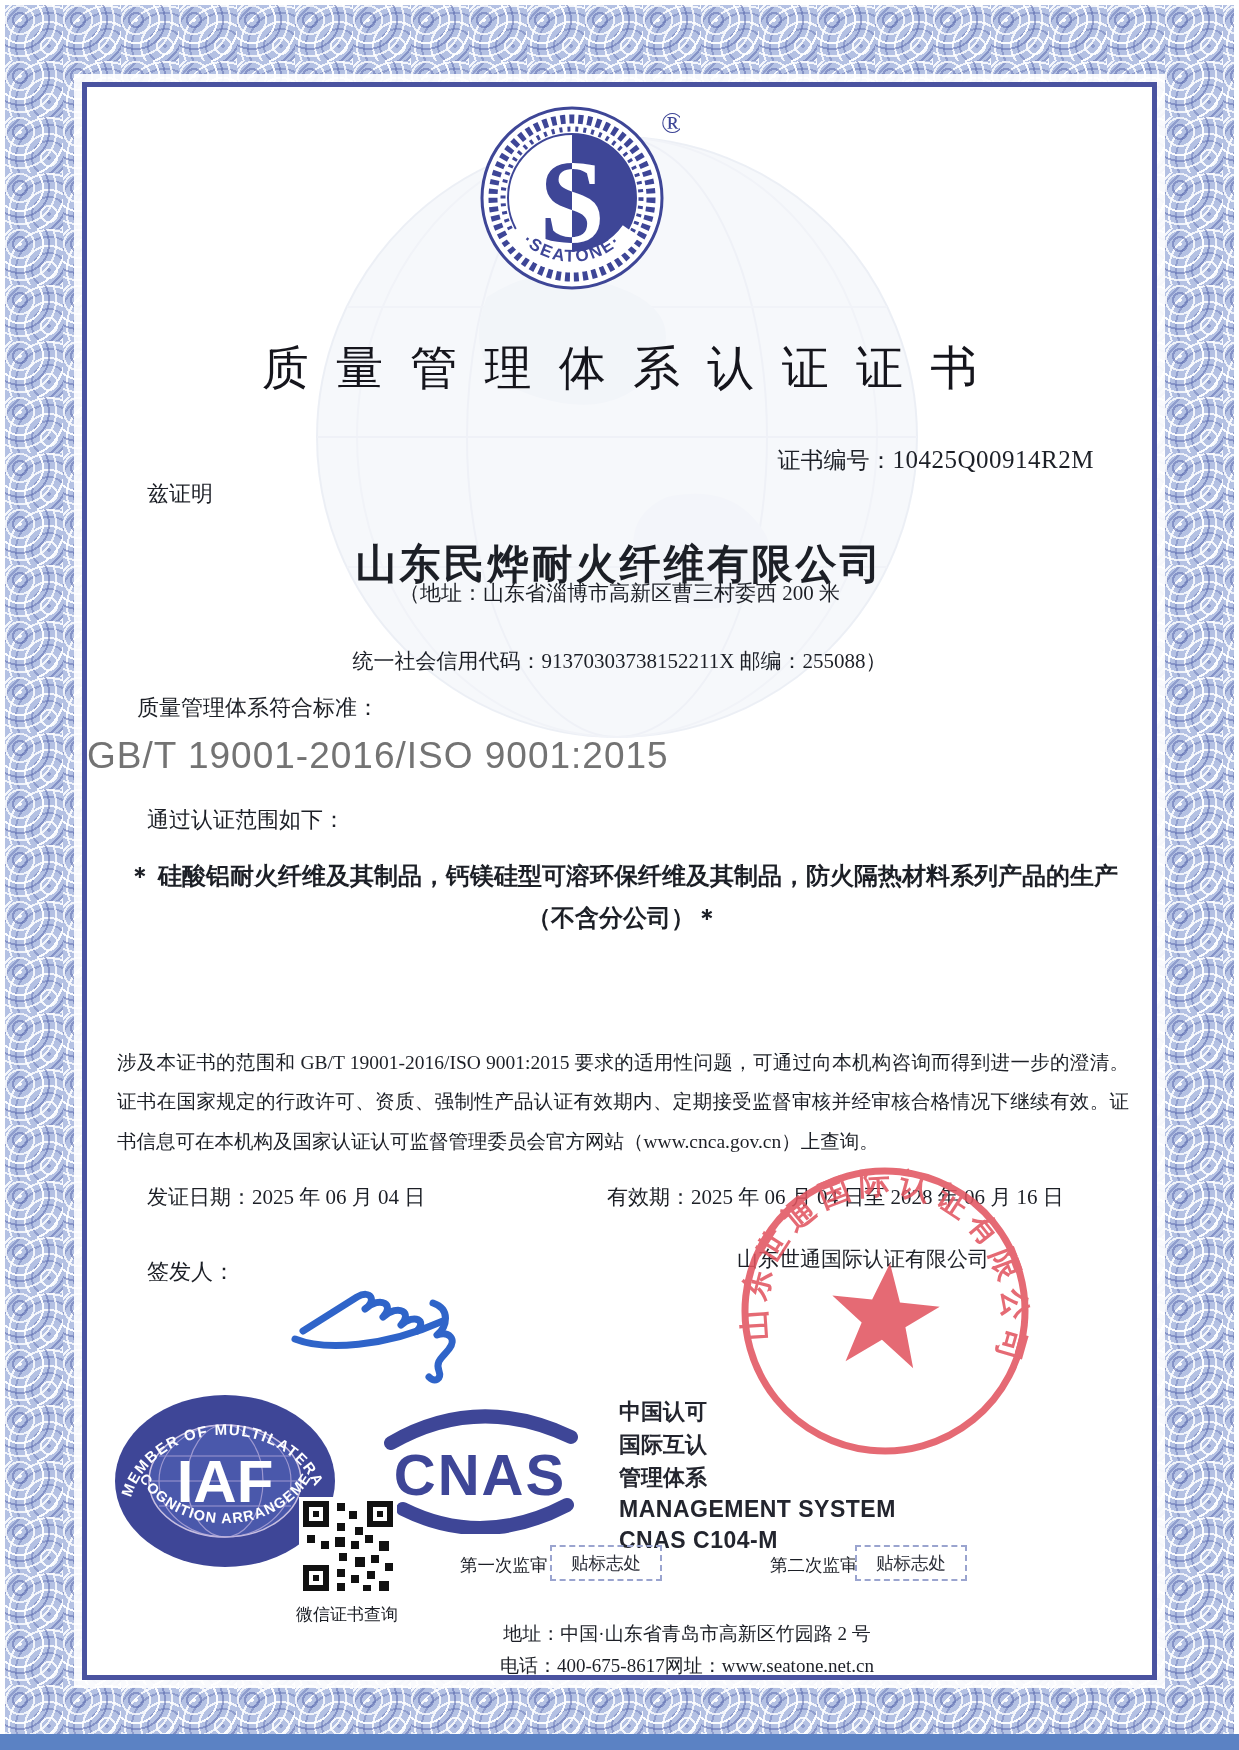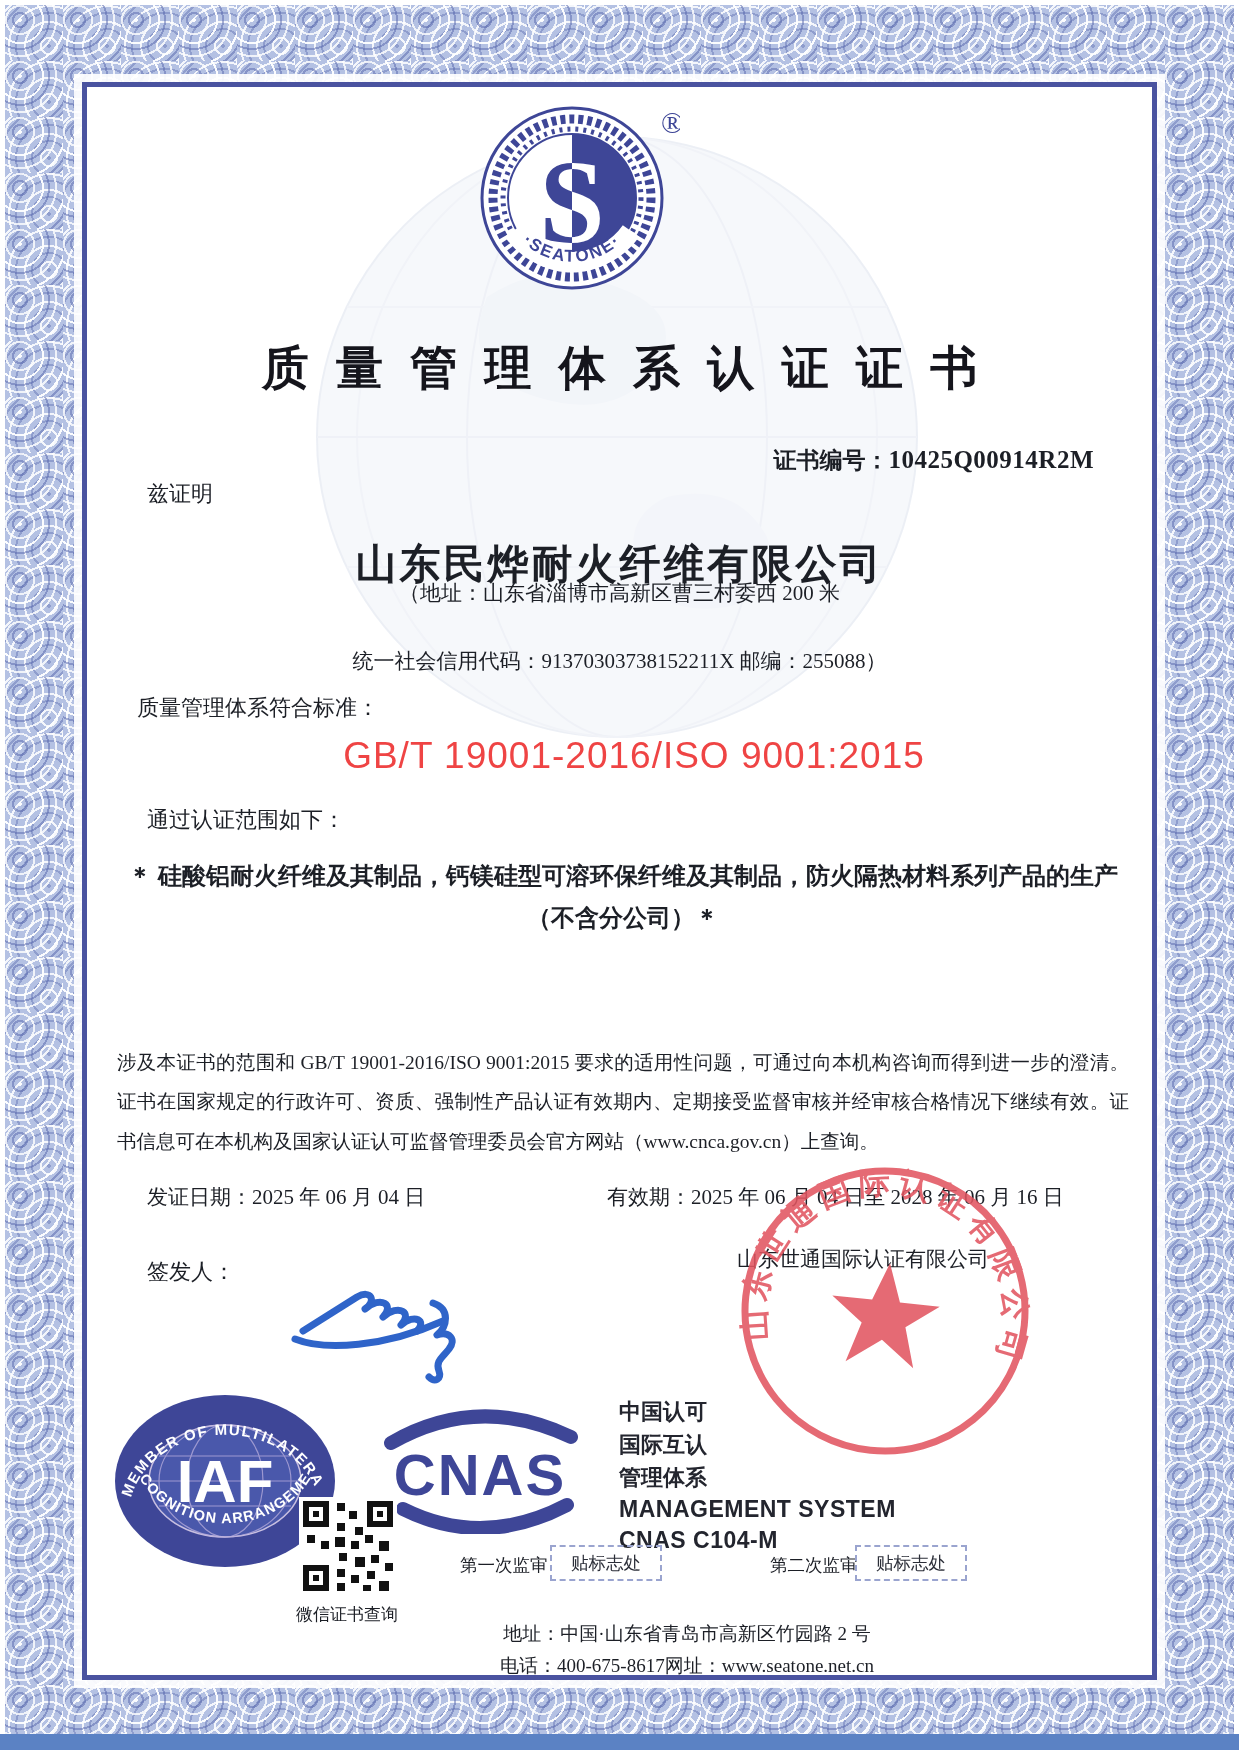--- a/index.html
+++ b/index.html
@@ -20,32 +20,32 @@
   .bottom-bar{position:absolute;left:0;right:0;bottom:0;height:16px;background:var(--bottom-bar);}
   .inner{
     position:absolute;top:82px;left:82px;right:82px;bottom:70px;
     background:#fff;border:5px solid var(--frame);
     box-shadow:0 0 0 8px rgba(255,255,255,.92);
   }
   .abs{position:absolute;}
   .watermark{opacity:.55;}
   .title{
     top:250px;left:0;width:100%;text-align:center;
-    font-size:47px;font-weight:bold;letter-spacing:.58em;text-indent:.58em;color:#15151c;
-  }
-  .certno{top:358px;right:58px;font-size:23px;font-weight:bold;white-space:nowrap;}
+    font-size:47px;font-weight:normal;letter-spacing:.58em;text-indent:.58em;color:#15151c;
+  }
+  .certno{top:358px;right:58px;font-size:23px;font-weight:normal;white-space:nowrap;}
   .certno .num{font-size:25px;font-family:"Liberation Serif","DejaVu Serif",serif;letter-spacing:.5px;}
   .certify{top:392px;left:60px;font-size:22px;}
   .company{top:450px;left:0;width:100%;text-align:center;font-size:41px;font-weight:bold;letter-spacing:3px;}
   .addr1{top:492px;left:0;width:100%;text-align:center;font-size:21px;}
   .addr2{top:560px;left:0;width:100%;text-align:center;font-size:21px;}
   .label-line{font-size:22px;}
   .std-label{top:606px;left:50px;}
-  .std-value{top:648px;left:0;width:100%;text-align:center;font-size:37px;color:#ef4444;
-    font-family:"Liberation Sans","DejaVu Sans",sans-serif;letter-spacing:1px;padding-left:29px;}
+  .std-value{top:648px;left:0;width:100%;text-align:left;font-size:37px;color:#737373;
+    font-family:"Liberation Sans","DejaVu Sans",sans-serif;letter-spacing:1px;}
   .scope-label{top:718px;left:60px;}
   .scope-text{top:768px;left:32px;width:1008px;text-align:center;font-size:24px;font-weight:bold;line-height:1.75;}
   .notice{top:956px;left:30px;width:1012px;font-size:19.5px;line-height:2.02;text-align:justify;}
   .dates{top:1096px;left:0;width:100%;font-size:21px;white-space:nowrap;}
   .issue-date{position:absolute;left:60px;top:0;}
   .valid-date{position:absolute;left:520px;top:0;}
   .issuer{top:1158px;left:560px;width:432px;text-align:center;font-size:21px;}
   .signer{top:1170px;left:60px;font-size:22px;}
   .sig{top:1182px;left:198px;}
   .stamp{top:1068px;left:642px;opacity:.87;transform:rotate(6deg);}

